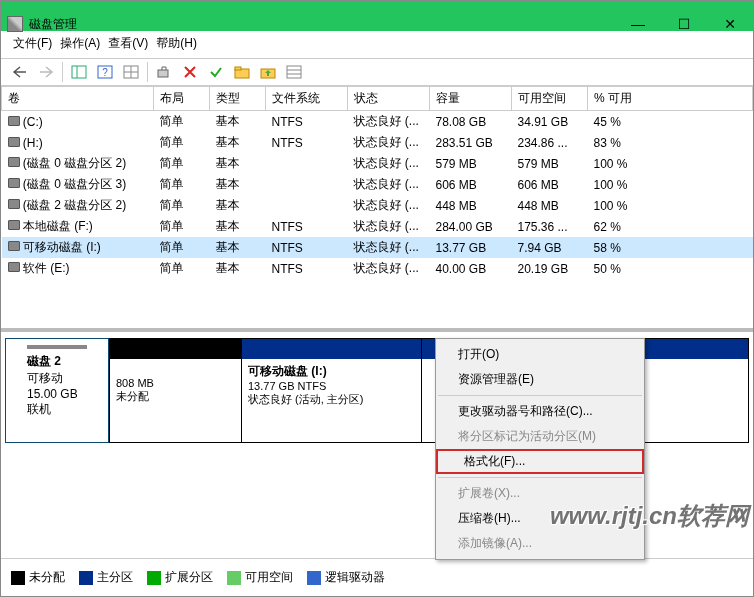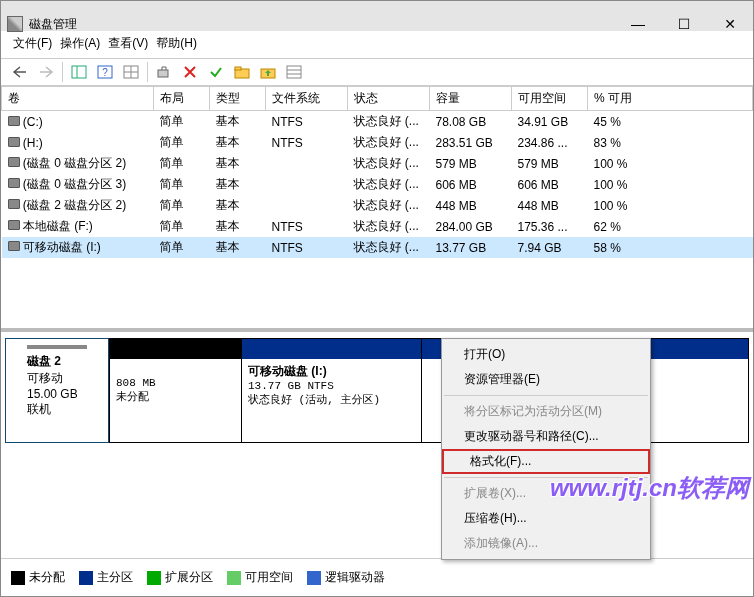--- a/index.html
+++ b/index.html
@@ -1,18 +1,18 @@
 <!DOCTYPE html>
 <html><head>
 <meta charset="utf-8">
 <style>
   * { box-sizing: border-box; font-family: "Microsoft YaHei", "Segoe UI", sans-serif; }
   body { margin: 0; background: #fff; width: 754px; height: 597px; overflow: hidden; font-size: 12px; }
   .win { border: 1px solid #888; height: 597px; display: flex; flex-direction: column; }
-  .titlebar { display: flex; align-items: center; height: 30px; background: #e5e5e5; padding: 16px 0 0 6px; }
+  .titlebar { display: flex; align-items: center; height: 30px; background: #22c55e; padding: 16px 0 0 6px; }
   .titlebar-icon { width: 16px; height: 16px; margin-right: 6px; display: inline-block; background: linear-gradient(45deg,#888 40%,#ccc 60%); border:1px solid #666; }
   .title { flex: 1; font-size: 12px; }
   .winbtns { display: flex; }
   .winbtn { width: 46px; height: 30px; display: flex; align-items: center; justify-content: center; font-size: 14px; font-family: Arial; }
   .menubar { display: flex; padding: 2px 6px 4px 8px; font-size: 12px; }
   .menuitem { padding: 2px 4px; }
   .toolbar { display: flex; align-items: center; padding: 2px 6px; border-top:1px solid #ccc; border-bottom:1px solid #ccc; height: 28px; gap: 0; }
   .tbtn { width: 24px; height: 22px; display:flex; align-items:center; justify-content:center; margin:0 1px; }
   .tsep { width:1px; height:20px; background:#ccc; margin:0 3px; }
   .content { flex:1; display:flex; flex-direction:column; }
@@ -24,30 +24,30 @@
   .vico { display:inline-block; width:12px; height:10px; background:#888; border:1px solid #555; border-radius:1px; }
   .diskpane { flex:1; padding: 6px 4px 0 4px; display:flex; position:relative; }
   .diskleft { width:104px; border:1px solid #0c4a6e; padding:6px 21px; }
   .diskleft .bar { height:4px; background:#888; margin-bottom:4px; }
   .diskright { flex:1; display:flex; border:1px solid #000; border-left:none; }
   .part { border-left:1px solid #000; padding:6px 6px; display:flex; flex-direction:column; overflow:hidden;}
   .part .bar { height: 20px; margin:-6px -6px 4px -6px; }
   .part.unalloc .bar { background:#000; }
   .part.primary .bar { background:#002e8a; }
   .part .lbl { font-weight:bold; }
-  .part .sub { font-size:11px;font-family:Liberation Mono, monospace; }
-  .ctxmenu { position:absolute; top:6px; left:434px; width:210px; background:#f0f0f0; border:1px solid #999; box-shadow:2px 2px 4px rgba(0,0,0,.3); padding:3px 0; z-index:50; font-size:12px;margin-left:6px; }
+  .part .sub { font-size:11px; }
+  .ctxmenu { position:absolute; top:6px; left:434px; width:210px; background:#f0f0f0; border:1px solid #999; box-shadow:2px 2px 4px rgba(0,0,0,.3); padding:3px 0; z-index:50; font-size:12px; }
   .ctxitem { padding:4px 18px 4px 22px; }
   .ctxitem.disabled { color:#888; }
   .ctxitem.highlight { outline:2px solid #d02a2a; outline-offset:-2px;padding-left:28px; }
   .ctxsep { height:1px; background:#ccc; margin:3px 2px; }
   .legend { display:flex; align-items:center; padding:10px 10px; gap:14px; border-top:1px solid #ccc; font-size:12px; }
   .lgitem { display:flex; align-items:center; gap:4px; }
   .lgbox { width:14px; height:14px; }
-  .watermark { position:absolute; right:4px; bottom: 54px; font-family: Arial; font-weight:bold; font-style:italic; font-size:24px; color:#8b5cf6; z-index:60; text-shadow: -1px -1px 0 #fff,1px -1px 0 #fff,-1px 1px 0 #fff,1px 1px 0 #fff; }
+  .watermark { position:absolute; right:4px; bottom: 26px; font-family: Arial; font-weight:bold; font-style:italic; font-size:24px; color:#737373; z-index:60; text-shadow: -1px -1px 0 #fff,1px -1px 0 #fff,-1px 1px 0 #fff,1px 1px 0 #fff; }
   svg { display:block; }
 </style>
 </head>
 <body>
 
 <div class="win">
   <div class="titlebar">
     <span class="titlebar-icon"></span>
     <span class="title">磁盘管理</span>
     <div class="winbtns">
@@ -212,20 +212,30 @@
             <tr class="selected">
               <td><span class="vico"></span> 可移动磁盘 (I:)</td>
               <td>简单</td>
               <td>基本</td>
               <td>NTFS</td>
               <td>状态良好 (...</td>
               <td>13.77 GB</td>
               <td>7.94 GB</td>
               <td>58 %</td>
             </tr>
+            <tr>
+              <td><span class="vico"></span> 软件 (E:)</td>
+              <td>简单</td>
+              <td>基本</td>
+              <td>NTFS</td>
+              <td>状态良好 (...</td>
+              <td>40.00 GB</td>
+              <td>20.19 GB</td>
+              <td>50 %</td>
+            </tr>
           </tbody>
       </table>
     </div>
 
     <div class="diskpane">
       <div class="diskleft" style="height:105px">
         <div class="bar"></div>
         <div style="font-weight:bold">磁盘 2</div>
         <div>可移动</div>
         <div>15.00 GB</div>
@@ -246,22 +256,22 @@
         </div>
         <div class="part primary" style="flex:1">
           <div class="bar"></div>
         </div>
       </div>
 
       <div class="ctxmenu">
         <div class="ctxitem">打开(O)</div>
         <div class="ctxitem">资源管理器(E)</div>
         <div class="ctxsep"></div>
+        <div class="ctxitem">更改驱动器号和路径(C)...</div>
         <div class="ctxitem disabled">将分区标记为活动分区(M)</div>
-        <div class="ctxitem">更改驱动器号和路径(C)...</div>
         <div class="ctxitem highlight">格式化(F)...</div>
         <div class="ctxsep"></div>
         <div class="ctxitem disabled">扩展卷(X)...</div>
         <div class="ctxitem">压缩卷(H)...</div>
         <div class="ctxitem disabled">添加镜像(A)...</div>
       </div>
 
       <div class="watermark">www.rjtj.cn软荐网</div>
     </div>
 

